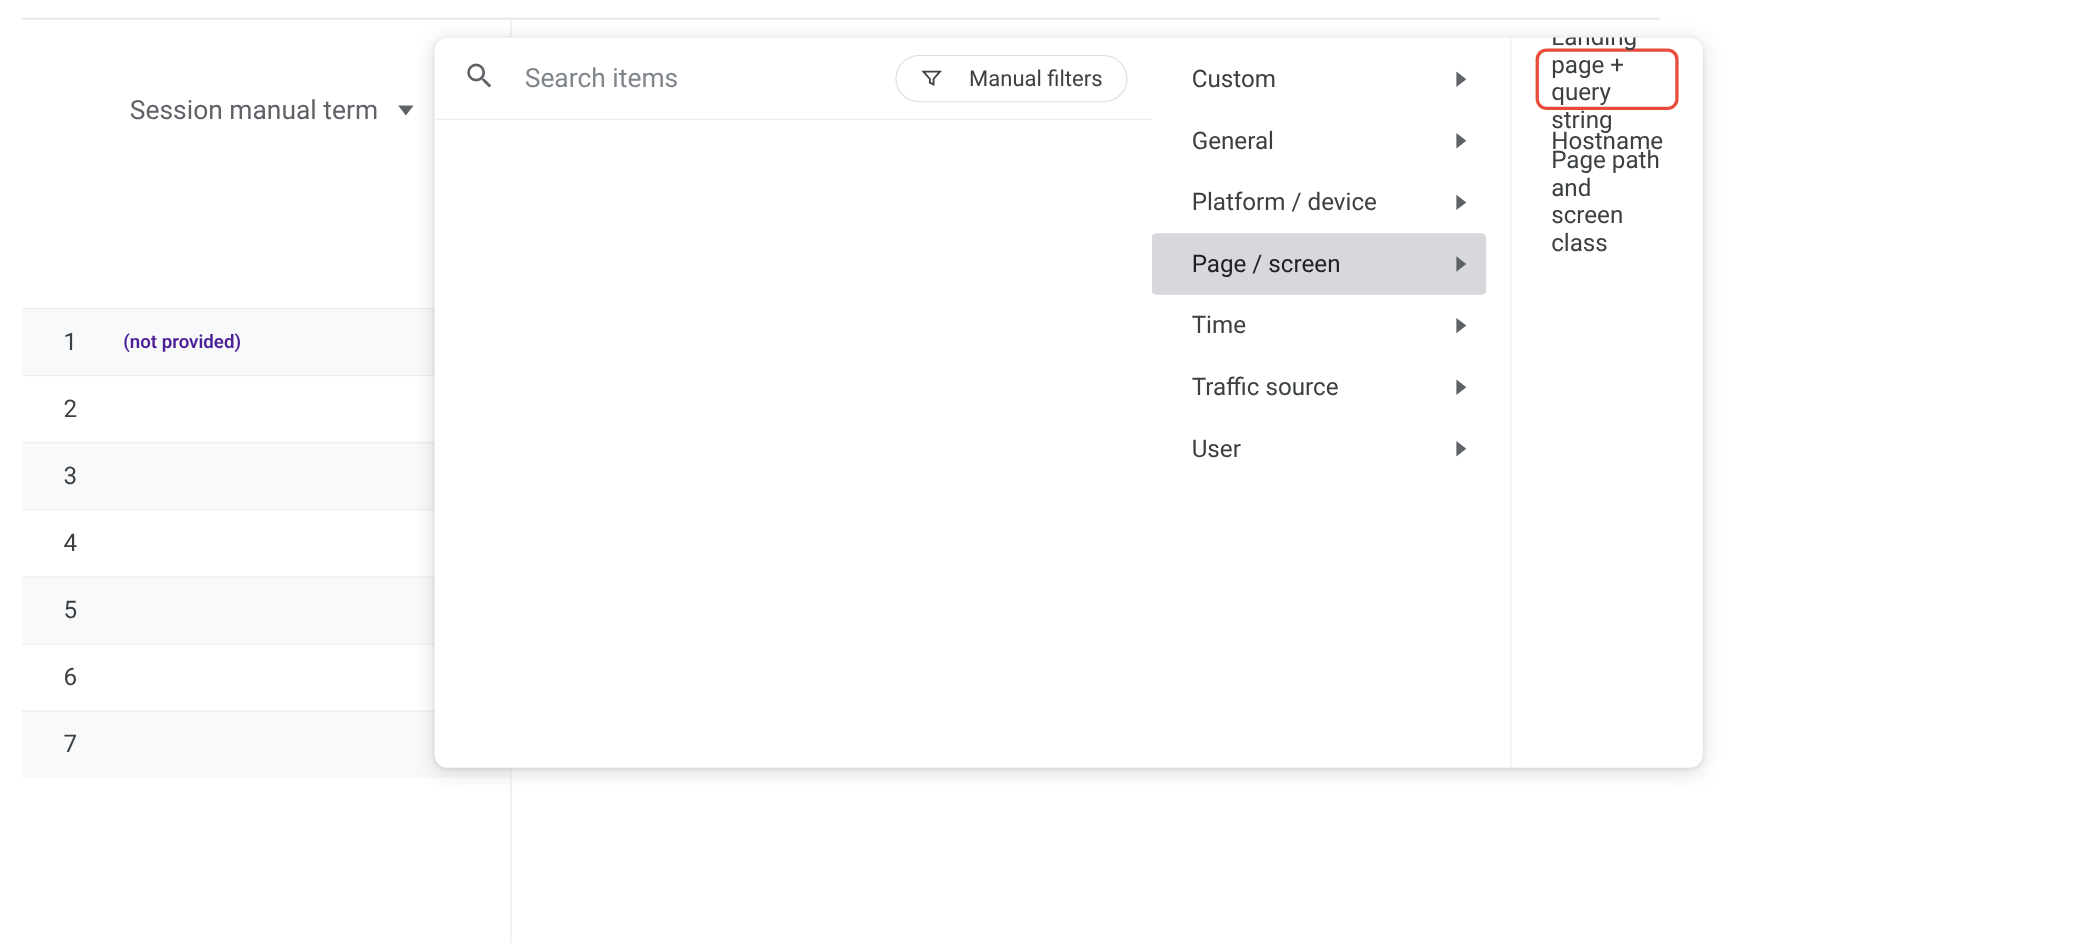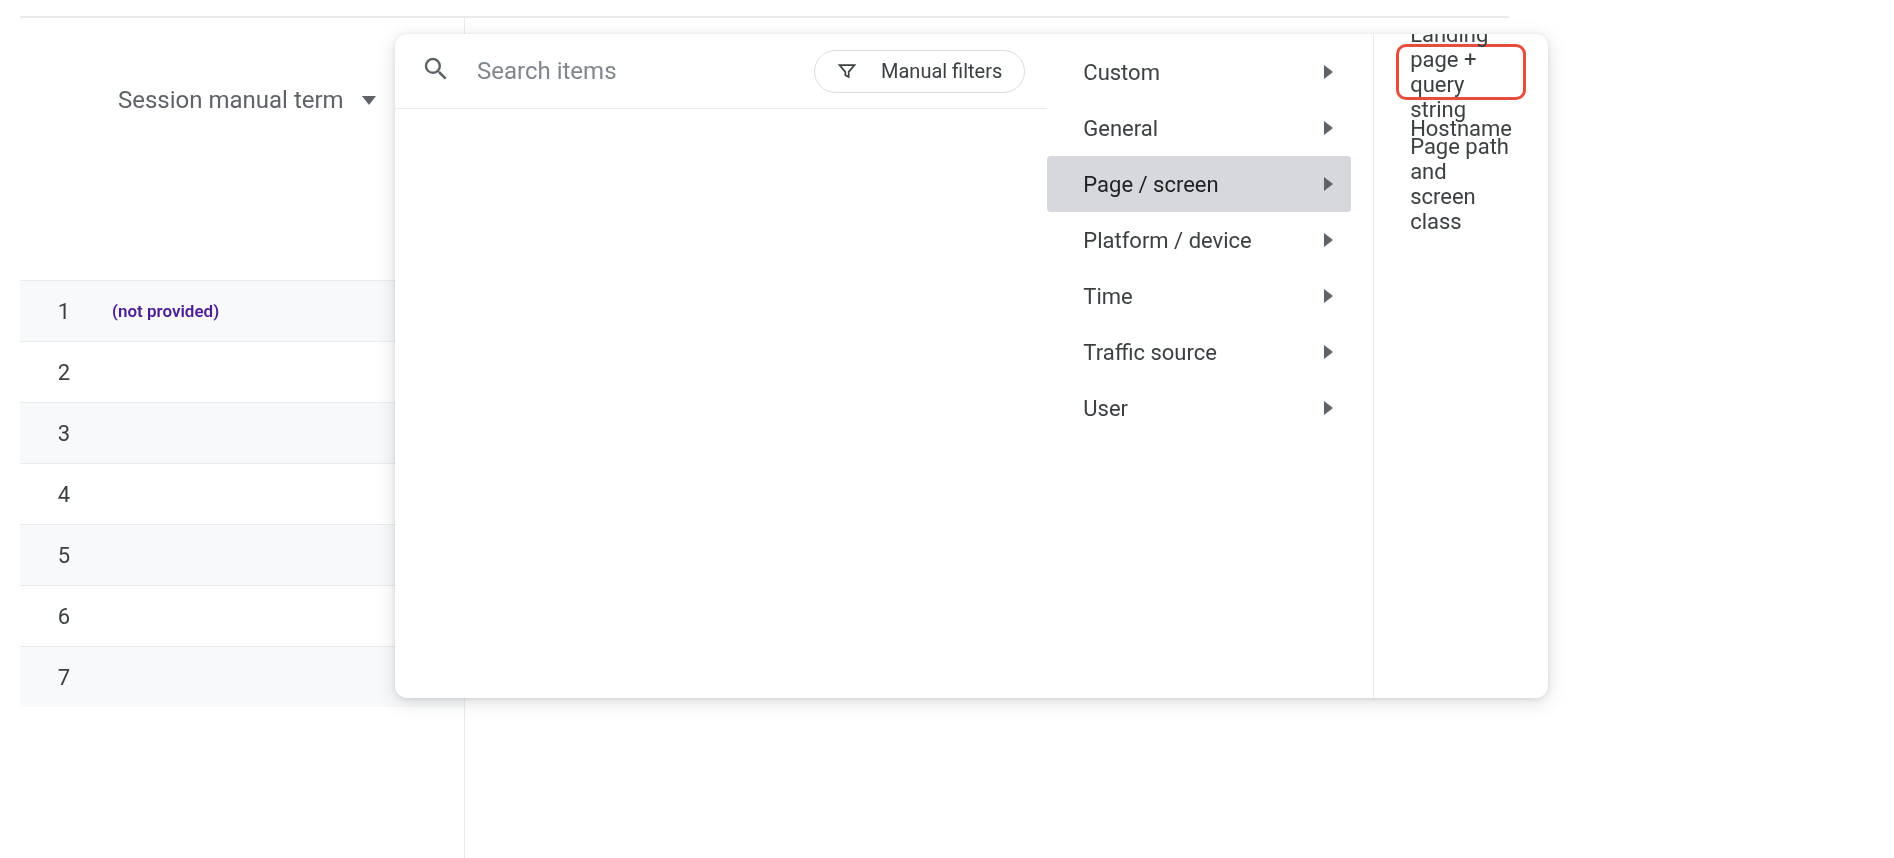--- a/index.html
+++ b/index.html
@@ -249,26 +249,26 @@
     <div class="category-list">
 
     <div class="category-item">
           <span>Custom</span>
           <span class="chev"></span>
         </div>
         <div class="category-item">
           <span>General</span>
           <span class="chev"></span>
         </div>
+        <div class="category-item">
+          <span>Platform / device</span>
+          <span class="chev"></span>
+        </div>
         <div class="category-item selected">
           <span>Page / screen</span>
-          <span class="chev"></span>
-        </div>
-        <div class="category-item">
-          <span>Platform / device</span>
           <span class="chev"></span>
         </div>
         <div class="category-item">
           <span>Time</span>
           <span class="chev"></span>
         </div>
         <div class="category-item">
           <span>Traffic source</span>
           <span class="chev"></span>
         </div>

